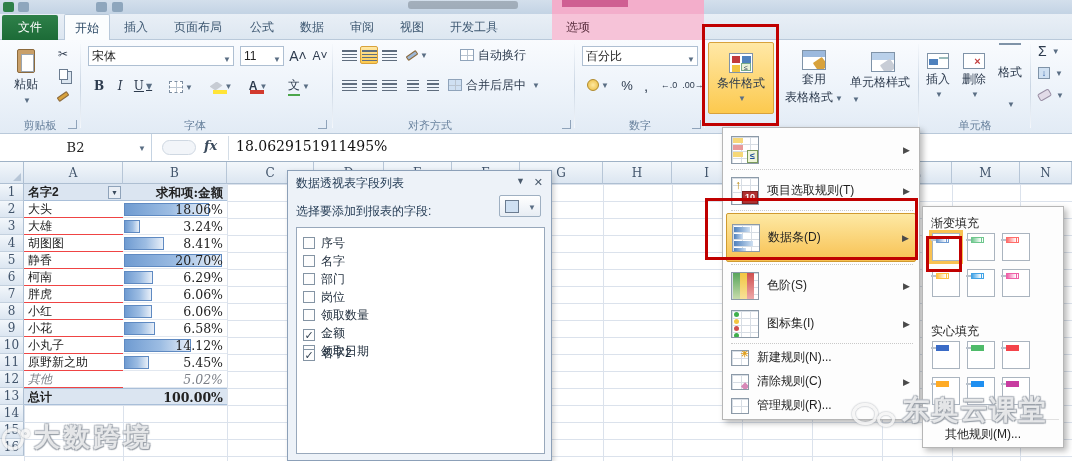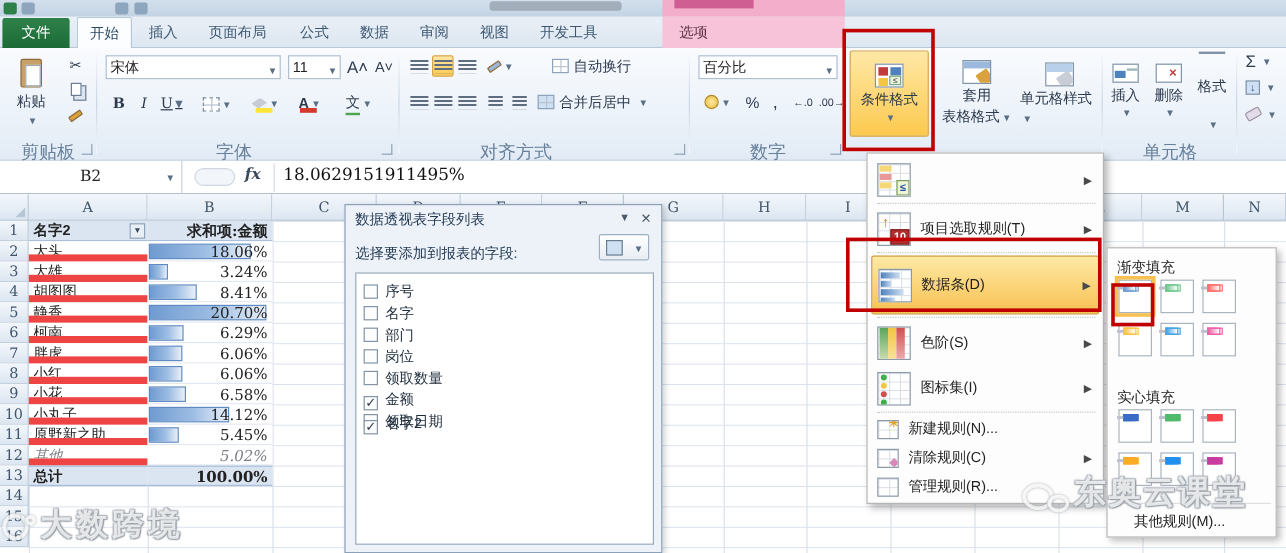--- a/index.html
+++ b/index.html
@@ -18,21 +18,21 @@
            background:linear-gradient(#e9eff6,#dde7f1);border-bottom:1px solid #b9c9da;}
   .ctx-tab-bg{position:absolute;left:552px;top:0;width:152px;height:26px;background:#f6c3d8;}
   .tab{position:absolute;top:0;height:26px;line-height:26px;padding:0 10px;color:#3e5872;cursor:default;white-space:nowrap;}
   .tab.file{background:linear-gradient(#2e8049,#1c6b37);color:#fff;border-radius:2px 2px 0 0;top:1px;height:25px;line-height:25px;padding:0 16px;}
   .tab.active{background:#fbfdfe;border:1px solid #b9c9da;border-bottom:none;border-radius:2px 2px 0 0;color:#2d4a66;}
   .tab.ctx{color:#5c3040;}
 
   
   .ribbon{position:absolute;left:0;top:40px;width:1072px;height:94px;
           background:linear-gradient(#f9fbfe,#edf3fa 55%,#e2ebf5);border-bottom:1px solid #b9c9da;}
-  .grp-label{position:absolute;top:78px;font-size:15px;color:#67809c;text-align:center;}
+  .grp-label{position:absolute;top:78px;font-size:11px;color:#67809c;text-align:center;}
   .gsep{position:absolute;top:4px;width:1px;height:84px;background:linear-gradient(#f5f8fc,#c9d5e3,#f5f8fc);}
   .launcher{position:absolute;top:80px;width:9px;height:9px;border-right:1px solid #8fa3ba;border-bottom:1px solid #8fa3ba;}
   .rbtn{position:absolute;display:flex;align-items:center;justify-content:center;color:#2d3b4e;}
   .combo{position:absolute;background:#fff;border:1px solid #aebfd2;height:20px;line-height:18px;padding:0 3px;font-size:12px;color:#222;}
   .combo .dd{position:absolute;right:2px;top:4px;font-size:8px;color:#5a6e84;}
   .dd{font-size:8px;color:#5a6e84;margin-left:2px;}
   .hl-btn{background:linear-gradient(#ffe8a6,#fcc94e);border:1px solid #d8a23c;border-radius:2px;}
 
   .i-clipboard{width:18px;height:24px;background:#c9a06a;border:1px solid #8c6a3c;border-radius:2px;position:relative;}
   .i-clipboard:before{content:"";position:absolute;left:3px;top:4px;width:11px;height:16px;background:#fff;border:1px solid #9aa5b1;}
@@ -67,21 +67,21 @@
   .corner{position:absolute;left:0;top:0;width:24px;height:22px;border-right:1px solid #aebfd2;border-bottom:1px solid #aebfd2;}
   .corner:after{content:"";position:absolute;right:2px;bottom:2px;border-left:8px solid transparent;border-bottom:8px solid #b7c6d7;}
   .colhdr{position:absolute;top:0;height:22px;line-height:22px;border-right:1px solid #b7c6d7;border-bottom:1px solid #aebfd2;}
   .rowhdr{position:absolute;left:0;width:24px;line-height:17px;border-right:1px solid #aebfd2;border-bottom:1px solid #c3d0de;}
   .gridarea{position:absolute;left:24px;top:22px;width:1048px;height:277px;
             background-image:linear-gradient(to bottom,#dbe2ec 1px,transparent 1px);background-size:100% 17px;}
   .vline{position:absolute;top:22px;width:1px;height:277px;background:#dbe2ec;}
 
   .prow{position:absolute;height:17px;}
   .pa{position:absolute;left:24px;width:99px;height:17px;line-height:17px;padding-left:4px;background:#fff;
-      border-bottom:6px solid #ef4444;font-family:"Liberation Sans",sans-serif;font-size:12px;overflow:hidden;}
+      border-bottom:1px solid #ef4444;font-family:"Liberation Sans",sans-serif;font-size:12px;overflow:hidden;}
   .pb{position:absolute;left:123px;width:104px;height:17px;background:#fff;border-bottom:1px solid #e2e8f0;}
   .pb .val{position:absolute;right:4px;top:1px;font-family:"DejaVu Serif",serif;font-size:12.5px;}
   .pb .bar{position:absolute;left:1px;top:2px;height:13px;
            background:linear-gradient(90deg,#6f9bd1 0%,#9dbde3 55%,#e8eff8 100%);border:1px solid #5f8ac2;}
   .phead .pa,.phead .pb,.ptotal .pa,.ptotal .pb{background:#dbe5f1;font-weight:bold;border-bottom:1px solid #a9bfd9;}
   .ptotal .pa,.ptotal .pb{border-top:1px solid #a9bfd9;}
   .prow.it .pa,.prow.it .val{font-style:italic;color:#7b7f87;font-weight:normal;}
   .filter-btn{position:absolute;right:2px;top:2px;width:13px;height:13px;background:#e9eef5;border:1px solid #8fa3ba;
               font-size:7px;line-height:11px;text-align:center;color:#3a4a5c;}
 
@@ -627,19 +627,19 @@
 
   <div class="redbox" style="left:702px;top:24px;width:77px;height:102px;"></div>
   <div class="redbox" style="left:705px;top:198px;width:213px;height:62px;"></div>
   <div class="redbox" style="left:926px;top:236px;width:36px;height:36px;"></div>
 
   <div class="wm" style="left:2px;top:420px;">
     <span class="wm-circle" style="width:22px;height:22px;vertical-align:-4px;"></span>
     <span class="wm-circle" style="width:9px;height:9px;vertical-align:8px;margin-left:-6px;"></span>
     <span class="wm-text" style="font-size:26px;letter-spacing:4px;">大数跨境</span>
   </div>
-  <div class="wm" style="left:852px;top:392px;">
+  <div class="wm" style="left:852px;top:392px;font-family:Liberation Mono, monospace;">
     <span class="wm-circle" style="width:26px;height:22px;border-radius:50% 50% 48% 52%;vertical-align:-6px;"></span>
     <span class="wm-circle" style="width:18px;height:15px;margin-left:-8px;vertical-align:-8px;"></span>
     <span class="wm-text" style="font-size:27px;letter-spacing:2px;">东奥云课堂</span>
   </div>
 
 </div>
 
 </body></html>

